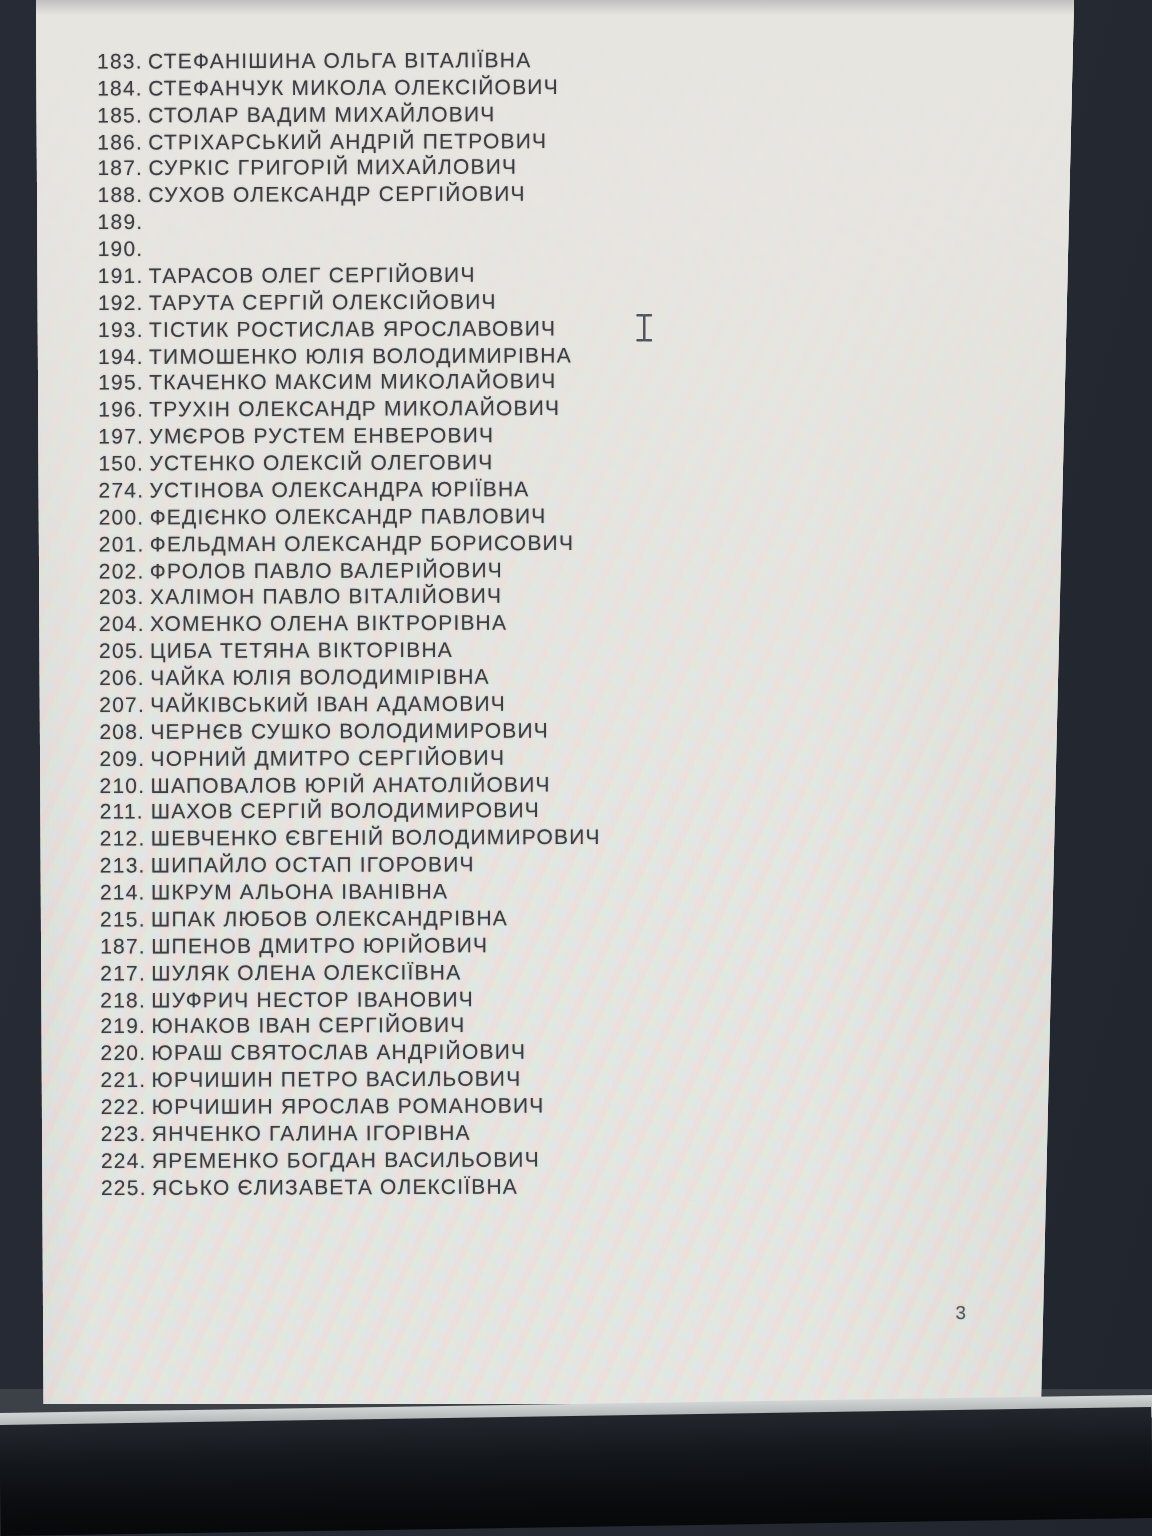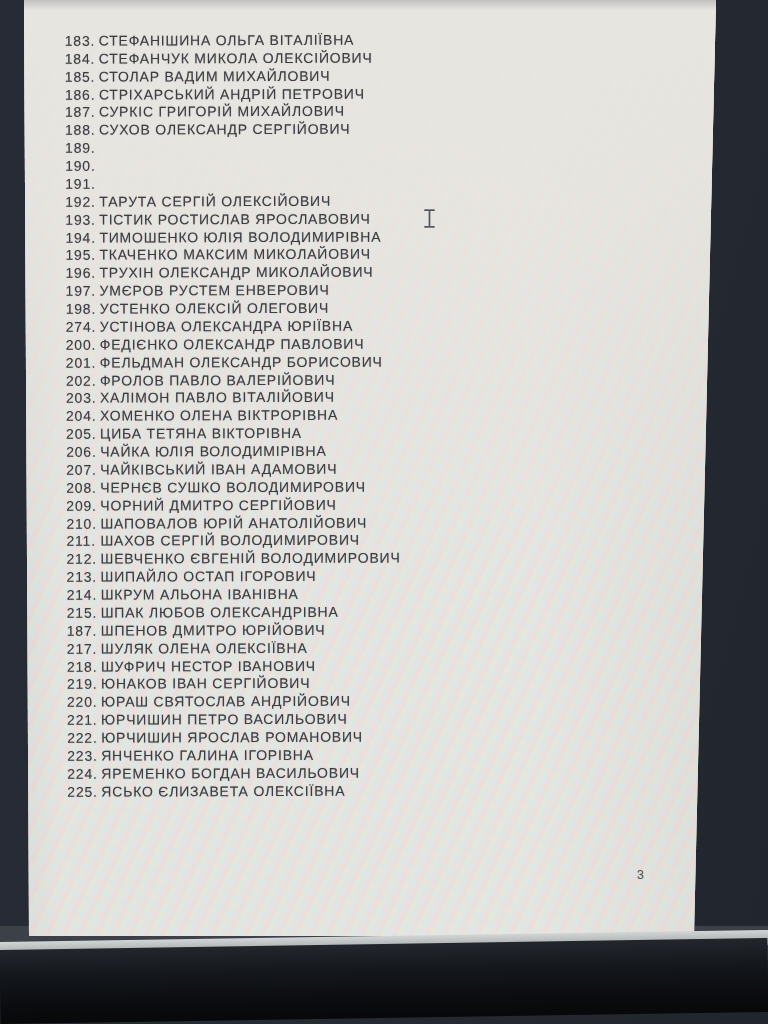--- a/index.html
+++ b/index.html
@@ -87,20 +87,21 @@
         <span class="name">СУХОВ ОЛЕКСАНДР СЕРГІЙОВИЧ</span>
       </div>
       <div class="row">
         <span class="num">189.</span>
       </div>
       <div class="row">
         <span class="num">190.</span>
       </div>
       <div class="row">
         <span class="num">191.</span>
+        <span class="name">ТАРАСОВ ОЛЕГ СЕРГІЙОВИЧ</span>
       </div>
       <div class="row">
         <span class="num">192.</span>
         <span class="name">ТАРУТА СЕРГІЙ ОЛЕКСІЙОВИЧ</span>
       </div>
       <div class="row">
         <span class="num">193.</span>
         <span class="name">ТІСТИК РОСТИСЛАВ ЯРОСЛАВОВИЧ</span>
       </div>
       <div class="row">
@@ -113,21 +114,21 @@
       </div>
       <div class="row">
         <span class="num">196.</span>
         <span class="name">ТРУХІН ОЛЕКСАНДР МИКОЛАЙОВИЧ</span>
       </div>
       <div class="row">
         <span class="num">197.</span>
         <span class="name">УМЄРОВ РУСТЕМ ЕНВЕРОВИЧ</span>
       </div>
       <div class="row">
-        <span class="num">198.</span>
+        <span class="num">150.</span>
         <span class="name">УСТЕНКО ОЛЕКСІЙ ОЛЕГОВИЧ</span>
       </div>
       <div class="row">
         <span class="num">274.</span>
         <span class="name">УСТІНОВА ОЛЕКСАНДРА ЮРІЇВНА</span>
       </div>
       <div class="row">
         <span class="num">200.</span>
         <span class="name">ФЕДІЄНКО ОЛЕКСАНДР ПАВЛОВИЧ</span>
       </div>

